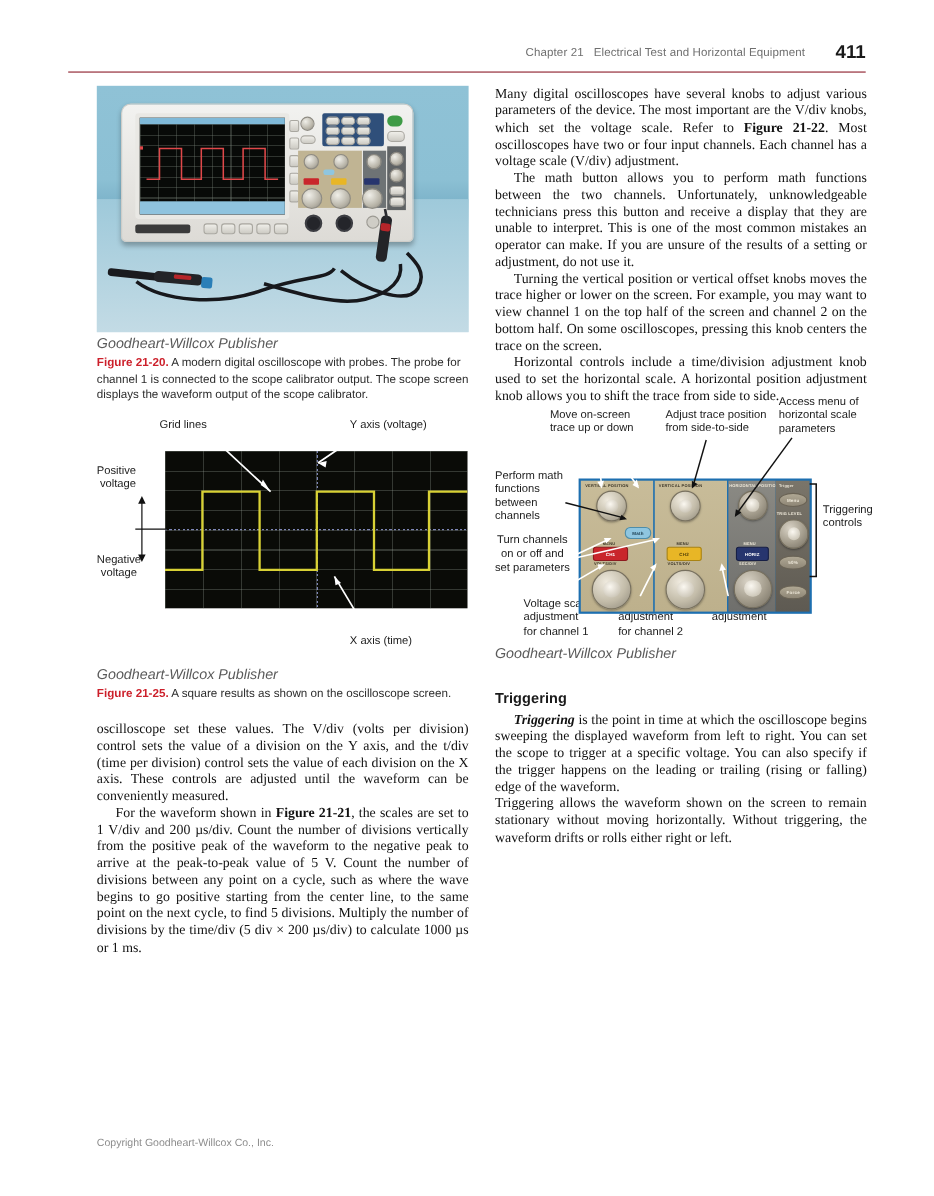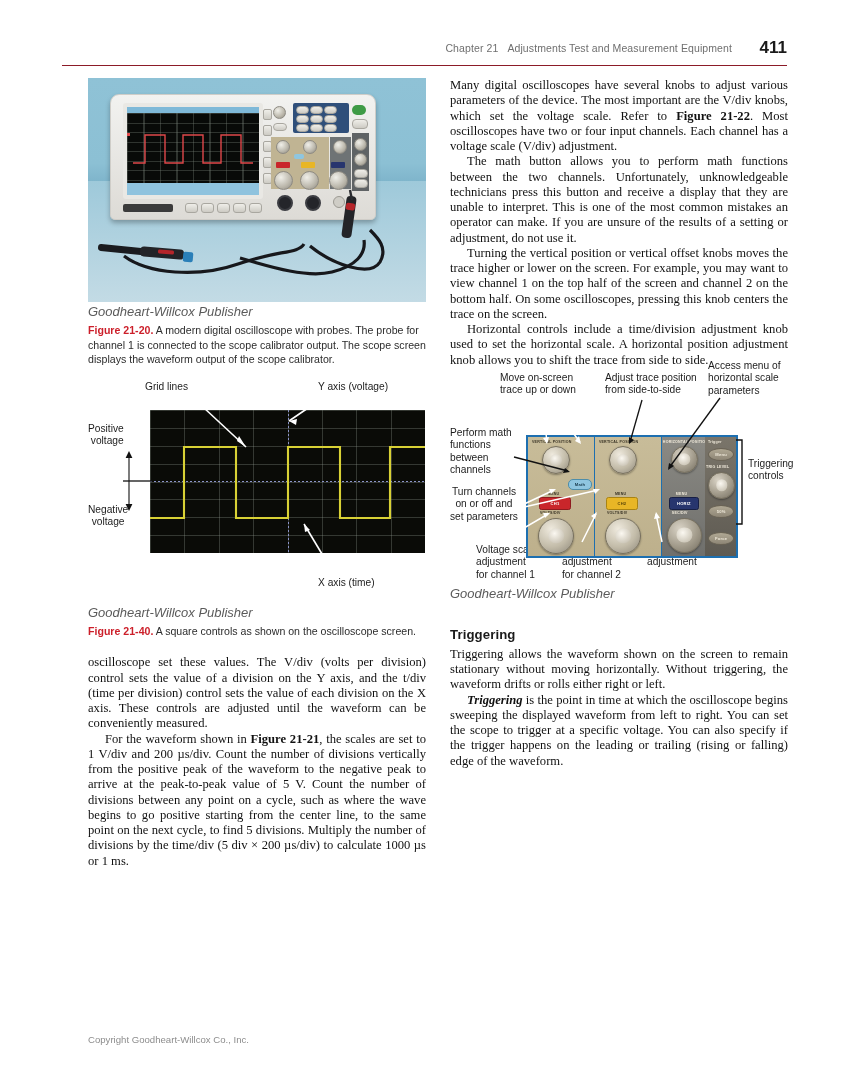--- a/index.html
+++ b/index.html
@@ -110,21 +110,21 @@
   .footer{position:absolute;left:88px;bottom:42px;font-family:"Liberation Sans",sans-serif;
      font-size:9.6px;color:#8d8d8d;}
 </style>
 </head>
 <body>
 
 <div class="page">
 
   <div class="runhead">
     <div class="rh-text">
-      <span class="ch">Chapter 21</span><span>Adjustments Test and Measurement Equipment</span>
+      <span class="ch">Chapter 21</span><span>Electrical Test and Horizontal Equipment</span>
     </div>
     <div class="rh-pageno">411</div>
     <div class="rule"></div>
   </div>
 
   <div class="col-left">
 
     <div class="photo">
       <div class="ph-table"></div>
 
@@ -241,21 +241,21 @@
         <path d="M216,143 L222,149 L217,151 Z" fill="#fff"></path>
 
         <path d="M35,100 L64,100" stroke="#111" stroke-width="1.3"></path>
         <path d="M41,72 L41,128" stroke="#111" stroke-width="1.1"></path>
         <path d="M41,70 L37.6,77 L44.4,77 Z" fill="#111"></path>
         <path d="M41,130 L37.6,123 L44.4,123 Z" fill="#111"></path>
       </svg>
     </div>
     <div class="credit">Goodheart-Willcox Publisher</div>
     <div class="figcap">
-      <span class="fnum">Figure 21-40.</span><span> A square controls as shown on the oscilloscope screen.</span>
+      <span class="fnum">Figure 21-25.</span><span> A square results as shown on the oscilloscope screen.</span>
     </div>
 
     <p class="body noind" style="margin-top:17px;">oscilloscope set these values. The V/div (volts per division) control sets the value of a division on the Y axis, and the t/div (time per division) control sets the value of each division on the X axis. These controls are adjusted until the waveform can be conveniently measured.</p>
     <p class="body"><span>For the waveform shown in </span><span class="b">Figure 21-21</span><span>, the scales are set to 1 V/div and 200 µs/div. Count the number of divisions vertically from the positive peak of the waveform to the negative peak to arrive at the peak-to-peak value of 5 V. Count the number of divisions between any point on a cycle, such as where the wave begins to go positive starting from the center line, to the same point on the next cycle, to find 5 divisions. Multiply the number of divisions by the time/div (5 div × 200 µs/div) to calculate 1000 µs or 1 ms.</span></p>
   </div>
 
   <div class="col-right">
     <p class="body noind"><span>Many digital oscilloscopes have several knobs to adjust various parameters of the device. The most important are the V/div knobs, which set the voltage scale. Refer to </span><span class="b">Figure 21-22</span><span>. Most oscilloscopes have two or four input channels. Each channel has a voltage scale (V/div) adjustment.</span></p>
     <p class="body">The math button allows you to perform math functions between the two channels. Unfortunately, unknowledgeable technicians press this button and receive a display that they are unable to interpret. This is one of the most common mistakes an operator can make. If you are unsure of the results of a setting or adjustment, do not use it.</p>
     <p class="body">Turning the vertical position or vertical offset knobs moves the trace higher or lower on the screen. For example, you may want to view channel 1 on the top half of the screen and channel 2 on the bottom half. On some oscilloscopes, pressing this knob centers the trace on the screen.</p>
@@ -359,18 +359,18 @@
         <path d="M132,170 L146,142" stroke="#fff" stroke-width="1.5" fill="none"></path>
         <path d="M147,140 L145,147 L141,144 Z" fill="#fff"></path>
         <path d="M212,170 L206,142" stroke="#fff" stroke-width="1.5" fill="none"></path>
         <path d="M206,140 L210,146 L204,147 Z" fill="#fff"></path>
       </svg>
     </div>
 
     <div class="credit" style="margin-top:2px;">Goodheart-Willcox Publisher</div>
 
     <h2 class="head" style="margin-top:26px;">Triggering</h2>
+    <p class="body"><span class="bi">Triggering</span><span> is the point in time at which the oscilloscope begins sweeping the displayed waveform from left to right. You can set the scope to trigger at a specific voltage. You can also specify if the trigger happens on the leading or trailing (rising or falling) edge of the waveform.</span></p>
     <p class="body noind">Triggering allows the waveform shown on the screen to remain stationary without moving horizontally. Without triggering, the waveform drifts or rolls either right or left.</p>
-    <p class="body"><span class="bi">Triggering</span><span> is the point in time at which the oscilloscope begins sweeping the displayed waveform from left to right. You can set the scope to trigger at a specific voltage. You can also specify if the trigger happens on the leading or trailing (rising or falling) edge of the waveform.</span></p>
   </div>
 
   <div class="footer">Copyright Goodheart-Willcox Co., Inc.</div>
 </div>
 
 </body></html>

